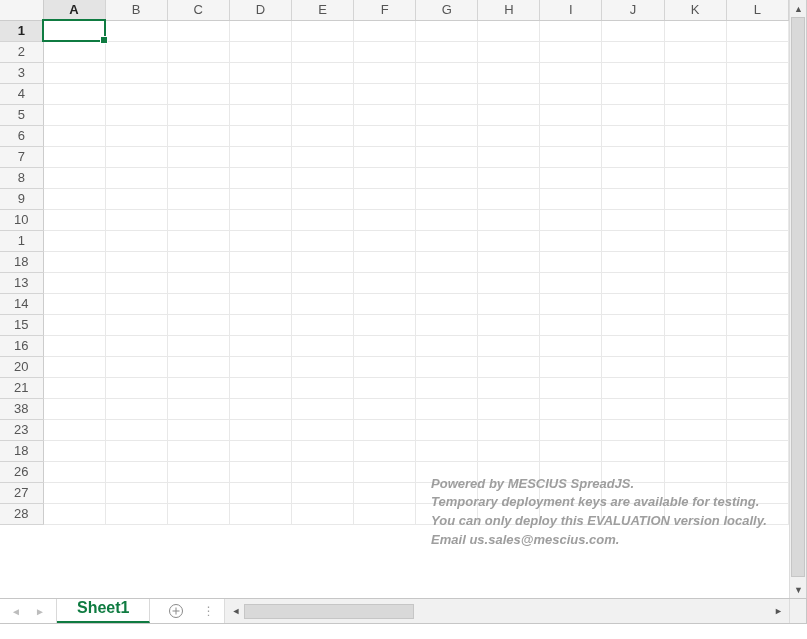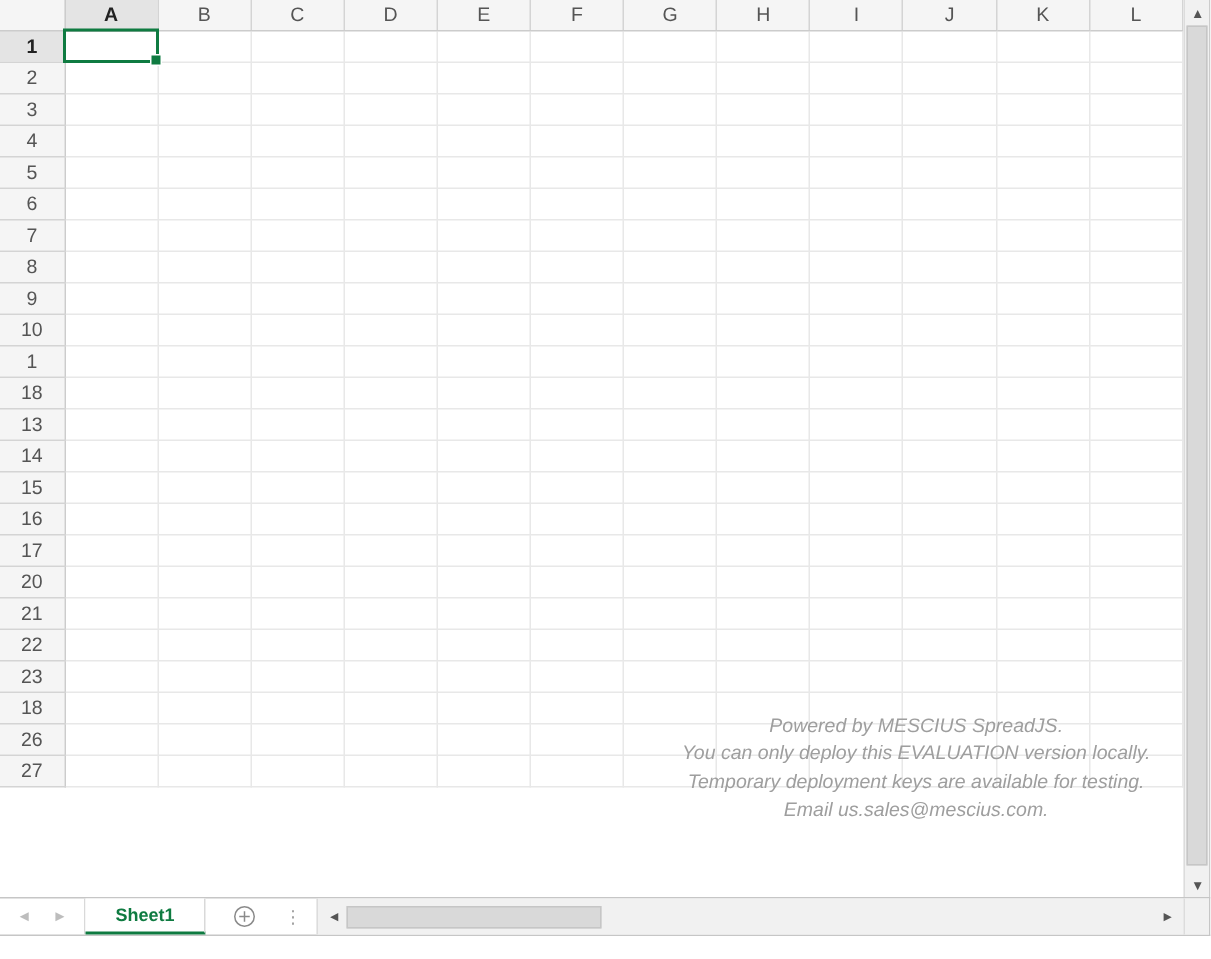--- a/index.html
+++ b/index.html
@@ -116,26 +116,27 @@
     left: 1px;
     width: 14px;
     height: 560px;
     background: #d9d9d9;
     border: 1px solid #c6c6c6;
   }
   .watermark {
     position: absolute;
     right: 22px;
     bottom: 48px;
-    text-align: center;
+    text-align: left;
     font-size: 13px;
     color: #9e9e9e;
     line-height: 1.45;
     pointer-events: none;
     font-style: italic;
+    font-weight: bold;
   }
   .tabstrip {
     display: flex;
     align-items: center;
     height: 26px;
     background: #fff;
     border-top: 1px solid #c6c6c6;
     border-bottom: 1px solid #c6c6c6;
     border-right: 1px solid #c6c6c6;
   }
@@ -151,22 +152,22 @@
   .nav-arrows span { cursor: pointer; }
   .sep {
     width: 1px;
     height: 100%;
     background: #d9d9d9;
   }
   .tab {
     padding: 0 20px;
     height: 100%;
     display: flex;
-    align-items: center;
-    font-size: 12px;
+    align-items: flex-start;
+    font-size: 16px;
     border-right: 1px solid #d9d9d9;
     cursor: pointer;
   }
   .tab.active {
     color: #0f7b41;
     font-weight: 600;
     border-bottom: 2px solid #0f7b41;
     background: #fff;
   }
   .newtab {
@@ -487,35 +488,20 @@
             <td class="cell"></td>
             <td class="cell"></td>
             <td class="cell"></td>
             <td class="cell"></td>
             <td class="cell"></td>
             <td class="cell"></td>
             <td class="cell"></td>
             <td class="cell"></td>
           </tr>
           <tr>
-            <th class="rowhdr">17</th>
-            <td class="cell"></td>
-            <td class="cell"></td>
-            <td class="cell"></td>
-            <td class="cell"></td>
-            <td class="cell"></td>
-            <td class="cell"></td>
-            <td class="cell"></td>
-            <td class="cell"></td>
-            <td class="cell"></td>
-            <td class="cell"></td>
-            <td class="cell"></td>
-            <td class="cell"></td>
-          </tr>
-          <tr>
             <th class="rowhdr">20</th>
             <td class="cell"></td>
             <td class="cell"></td>
             <td class="cell"></td>
             <td class="cell"></td>
             <td class="cell"></td>
             <td class="cell"></td>
             <td class="cell"></td>
             <td class="cell"></td>
             <td class="cell"></td>
@@ -532,21 +518,21 @@
             <td class="cell"></td>
             <td class="cell"></td>
             <td class="cell"></td>
             <td class="cell"></td>
             <td class="cell"></td>
             <td class="cell"></td>
             <td class="cell"></td>
             <td class="cell"></td>
           </tr>
           <tr>
-            <th class="rowhdr">22</th>
+            <th class="rowhdr">38</th>
             <td class="cell"></td>
             <td class="cell"></td>
             <td class="cell"></td>
             <td class="cell"></td>
             <td class="cell"></td>
             <td class="cell"></td>
             <td class="cell"></td>
             <td class="cell"></td>
             <td class="cell"></td>
             <td class="cell"></td>
@@ -593,39 +579,54 @@
             <td class="cell"></td>
             <td class="cell"></td>
             <td class="cell"></td>
             <td class="cell"></td>
             <td class="cell"></td>
             <td class="cell"></td>
             <td class="cell"></td>
           </tr>
           <tr>
             <th class="rowhdr">27</th>
+            <td class="cell"></td>
+            <td class="cell"></td>
+            <td class="cell"></td>
+            <td class="cell"></td>
+            <td class="cell"></td>
+            <td class="cell"></td>
+            <td class="cell"></td>
+            <td class="cell"></td>
+            <td class="cell"></td>
+            <td class="cell"></td>
+            <td class="cell"></td>
+            <td class="cell"></td>
+          </tr>
+          <tr>
+            <th class="rowhdr">28</th>
             <td class="cell"></td>
             <td class="cell"></td>
             <td class="cell"></td>
             <td class="cell"></td>
             <td class="cell"></td>
             <td class="cell"></td>
             <td class="cell"></td>
             <td class="cell"></td>
             <td class="cell"></td>
             <td class="cell"></td>
             <td class="cell"></td>
             <td class="cell"></td>
           </tr>
         </tbody>
     </table>
     <div class="watermark">
       <div>Powered by MESCIUS SpreadJS.</div>
+      <div>Temporary deployment keys are available for testing.</div>
       <div>You can only deploy this EVALUATION version locally.</div>
-      <div>Temporary deployment keys are available for testing.</div>
       <div>Email us.sales@mescius.com.</div>
     </div>
   </div>
   <div class="vscroll">
     <div class="arrow up">▲</div>
     <div class="thumb"></div>
     <div class="arrow down">▼</div>
   </div>
 </div>
 

